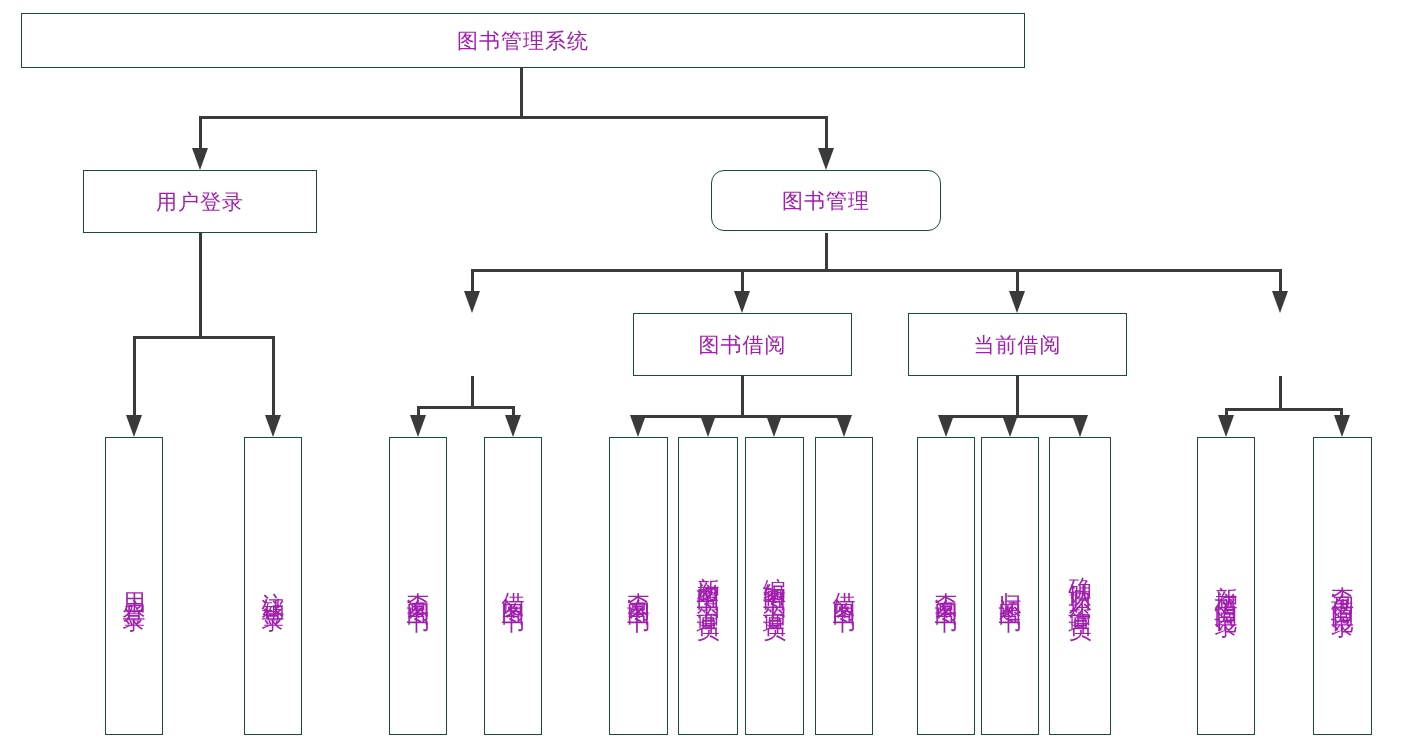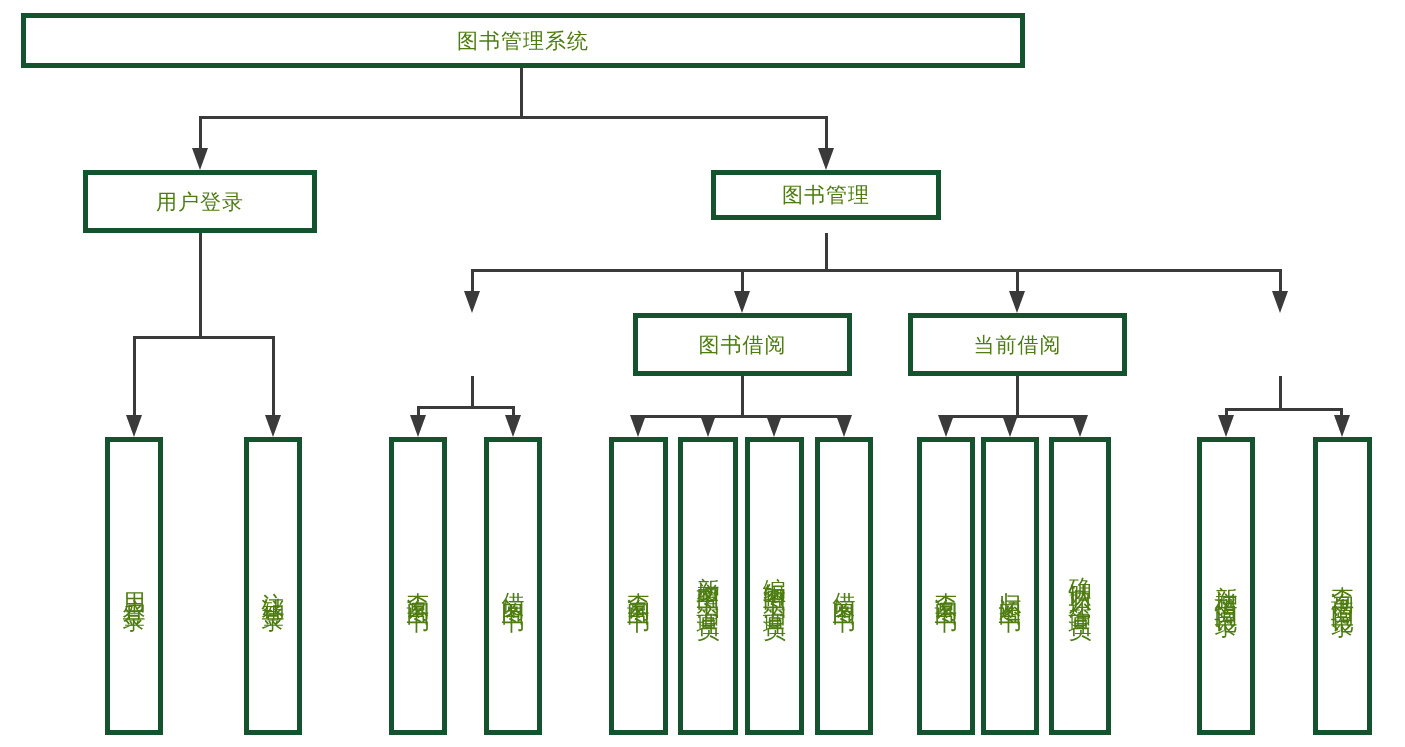--- a/index.html
+++ b/index.html
@@ -1,22 +1,22 @@
 <!DOCTYPE html>
 <html><head>
 <meta charset="utf-8">
 <style>
   html,body{margin:0;padding:0;background:#ffffff;}
   .canvas{
     position:relative;width:1405px;height:747px;background:#ffffff;
     font-family:"Liberation Sans",sans-serif;overflow:hidden;
   }
   .box{
-    position:absolute;box-sizing:border-box;border:5px solid #14532d;background:#ffffff;
-    display:flex;align-items:center;justify-content:center;color:#4d7c0f;
+    position:absolute;box-sizing:border-box;border:1px solid #14532d;background:#ffffff;
+    display:flex;align-items:center;justify-content:center;color:#a21caf;
   }
   .h-label{font-size:21px;letter-spacing:1px;white-space:nowrap;}
   .v-label{
     writing-mode:vertical-rl;text-orientation:mixed;
     font-size:23px;letter-spacing:6px;line-height:1;
   }
   .hline,.vline{position:absolute;background:#3a3a3a;}
   .arrow{
     position:absolute;width:0;height:0;
     border-left:8px solid transparent;border-right:8px solid transparent;
@@ -35,21 +35,21 @@
   <div class="box h-label" style="left:21px;top:13px;width:1004px;height:55px;">图书管理系统</div>
 
   <div class="vline" style="left:520px;top:68px;width:3px;height:50px;"></div>
   <div class="hline" style="left:199px;top:116px;width:628px;height:3px;"></div>
   <div class="vline" style="left:199px;top:116px;width:3px;height:36px;"></div>
   <div class="vline" style="left:825px;top:116px;width:3px;height:36px;"></div>
   <div class="arrow" style="left:192px;top:148px;"></div>
   <div class="arrow" style="left:818px;top:148px;"></div>
 
   <div class="box h-label" style="left:83px;top:170px;width:234px;height:63px;">用户登录</div>
-  <div class="box h-label" style="left:711px;top:170px;width:230px;height:50px;">图书管理</div>
+  <div class="box h-label" style="left:711px;top:170px;width:230px;height:61px;border-radius:13px;">图书管理</div>
 
   <div class="vline" style="left:199px;top:233px;width:3px;height:105px;"></div>
   <div class="hline" style="left:133px;top:336px;width:142px;height:3px;"></div>
   <div class="vline" style="left:133px;top:336px;width:3px;height:82px;"></div>
   <div class="vline" style="left:272px;top:336px;width:3px;height:82px;"></div>
   <div class="arrow" style="left:126px;top:415px;"></div>
   <div class="arrow" style="left:265px;top:415px;"></div>
 
   <div class="vline" style="left:825px;top:233px;width:3px;height:39px;"></div>
   <div class="hline" style="left:471px;top:269px;width:810px;height:3px;"></div>

